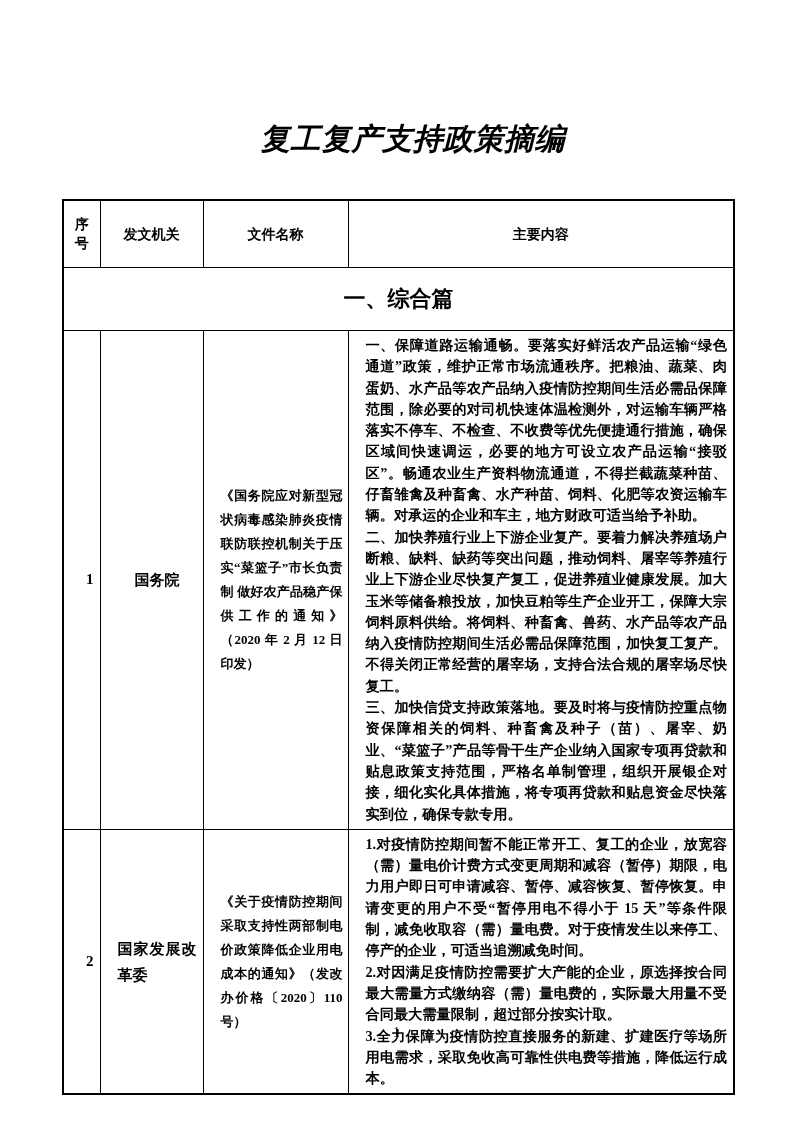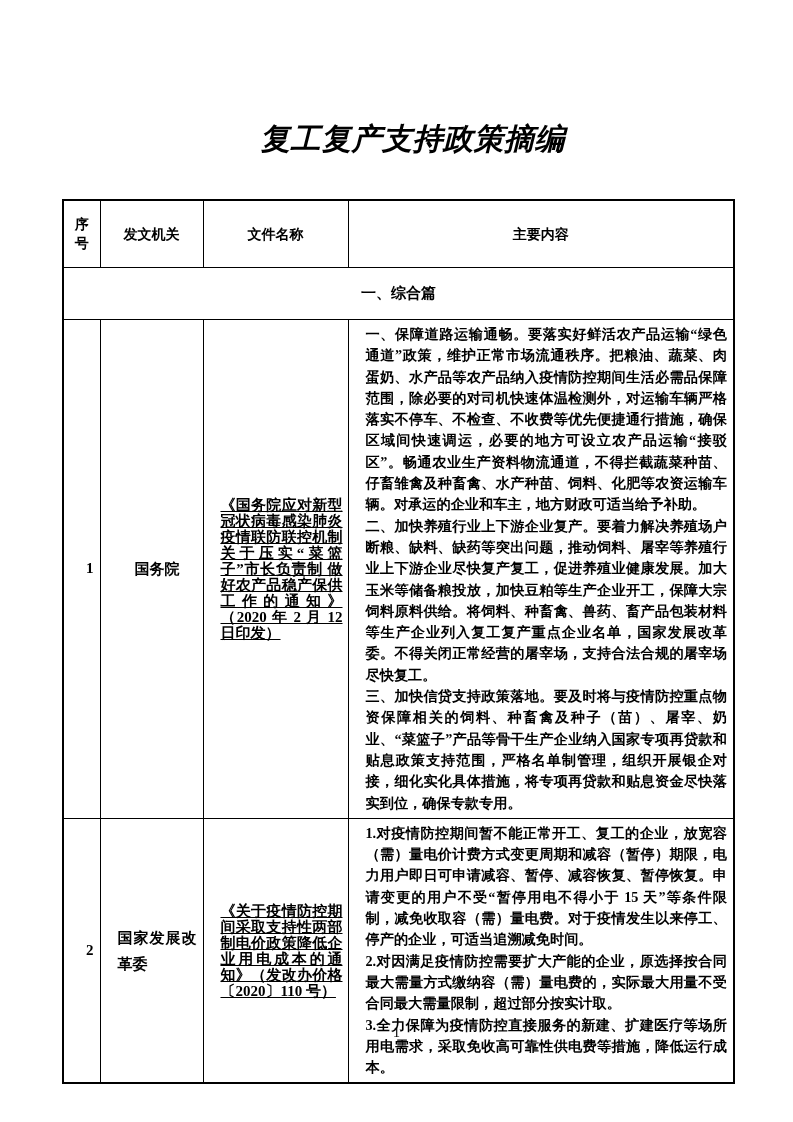--- a/index.html
+++ b/index.html
@@ -49,45 +49,44 @@
     font-weight: bold;
     text-align: center;
     line-height: 19px;
     padding: 18px;
   }
   .header-row th.h-no { padding: 14px 9px; } 
   .section-row td {
     height: 33px;
     text-align: center;
     font-family: "Liberation Sans", "DejaVu Sans", sans-serif;
-    font-size: 15px;
+    font-size: 22px;
     font-weight: bold;
     padding: 16px;
   }
   .cell-no {
     text-align: center;
     font-size: 15px;
     font-weight: bold;
   }
   .cell-agency {
     font-size: 15px;
     font-weight: bold;
     padding: 0 6px;
     line-height: 26px;
     margin-left: 16px;
   }
   .agency-center { text-align: center; }
   .agency-justify { text-align: justify; }
   .cell-docname {
     text-align: justify;
-    font-size: 15px;
-    line-height: 16px;
+    font-size: 13px;
+    line-height: 24px;
     font-weight: bold;
     padding: 2px 5px;
-    text-decoration: underline;
   }
   .cell-content {
     text-align: justify;
     font-size: 14.2px;
     line-height: 21.3px;
     font-weight: bold;
     padding: 4px 6px;
     vertical-align: top;
   }
   .cell-content p { margin: 0; }
@@ -126,21 +125,21 @@
       </tr>
       <tr class="section-row">
         <td colspan="4">一、综合篇</td>
       </tr>
       <tr class="data-row row-1">
         <td class="cell-no">1</td>
         <td class="cell-agency agency-center">国务院</td>
         <td class="cell-docname">《国务院应对新型冠状病毒感染肺炎疫情联防联控机制关于压实“菜篮子”市长负责制 做好农产品稳产保供工作的通知》（2020 年 2 月 12 日印发）</td>
         <td class="cell-content">
           <p>一、保障道路运输通畅。要落实好鲜活农产品运输“绿色通道”政策，维护正常市场流通秩序。把粮油、蔬菜、肉蛋奶、水产品等农产品纳入疫情防控期间生活必需品保障范围，除必要的对司机快速体温检测外，对运输车辆严格落实不停车、不检查、不收费等优先便捷通行措施，确保区域间快速调运，必要的地方可设立农产品运输“接驳区”。畅通农业生产资料物流通道，不得拦截蔬菜种苗、仔畜雏禽及种畜禽、水产种苗、饲料、化肥等农资运输车辆。对承运的企业和车主，地方财政可适当给予补助。</p>
-          <p>二、加快养殖行业上下游企业复产。要着力解决养殖场户断粮、缺料、缺药等突出问题，推动饲料、屠宰等养殖行业上下游企业尽快复产复工，促进养殖业健康发展。加大玉米等储备粮投放，加快豆粕等生产企业开工，保障大宗饲料原料供给。将饲料、种畜禽、兽药、畜产品包装材料等生产企业列入复工复产重点企业名单，国家发展改革委。不得关闭正常经营的屠宰场，支持合法合规的屠宰场尽快复工。</p>
+          <p>二、加快养殖行业上下游企业复产。要着力解决养殖场户断粮、缺料、缺药等突出问题，推动饲料、屠宰等养殖行业上下游企业尽快复产复工，促进养殖业健康发展。加大玉米等储备粮投放，加快豆粕等生产企业开工，保障大宗饲料原料供给。将饲料、种畜禽、兽药、水产品等农产品纳入疫情防控期间生活必需品保障范围，加快复工复产。不得关闭正常经营的屠宰场，支持合法合规的屠宰场尽快复工。</p>
           <p>三、加快信贷支持政策落地。要及时将与疫情防控重点物资保障相关的饲料、种畜禽及种子（苗）、屠宰、奶业、“菜篮子”产品等骨干生产企业纳入国家专项再贷款和贴息政策支持范围，严格名单制管理，组织开展银企对接，细化实化具体措施，将专项再贷款和贴息资金尽快落实到位，确保专款专用。</p>
         </td>
       </tr>
       <tr class="data-row row-2">
         <td class="cell-no">2</td>
         <td class="cell-agency agency-justify">国家发展改革委</td>
         <td class="cell-docname">《关于疫情防控期间采取支持性两部制电价政策降低企业用电成本的通知》（发改办价格〔2020〕110 号）</td>
         <td class="cell-content">
           <p>1.对疫情防控期间暂不能正常开工、复工的企业，放宽容（需）量电价计费方式变更周期和减容（暂停）期限，电力用户即日可申请减容、暂停、减容恢复、暂停恢复。申请变更的用户不受“暂停用电不得小于 15 天”等条件限制，减免收取容（需）量电费。对于疫情发生以来停工、停产的企业，可适当追溯减免时间。</p>
           <p>2.对因满足疫情防控需要扩大产能的企业，原选择按合同最大需量方式缴纳容（需）量电费的，实际最大用量不受合同最大需量限制，超过部分按实计取。</p>

